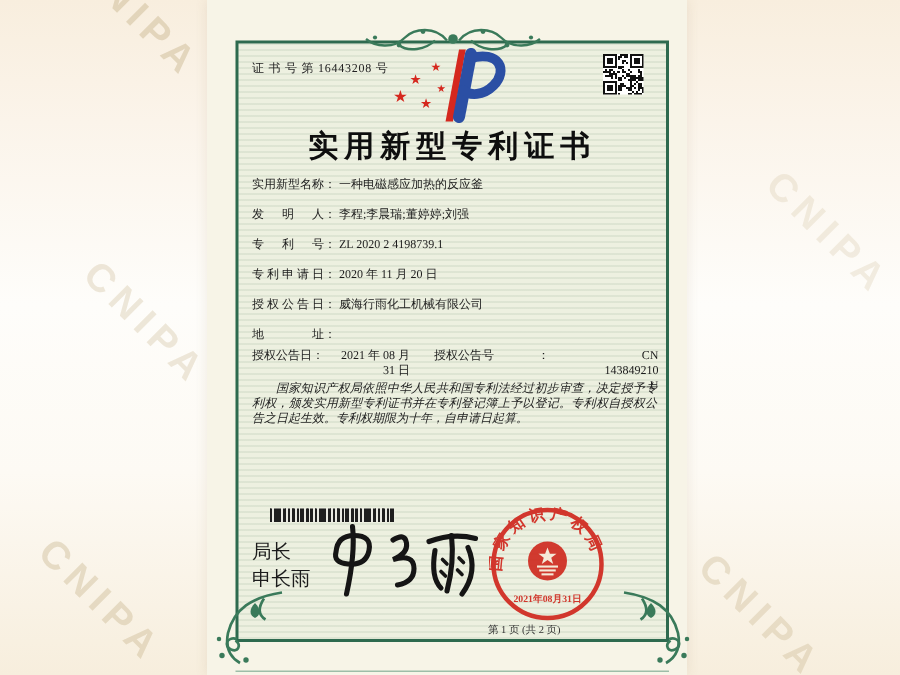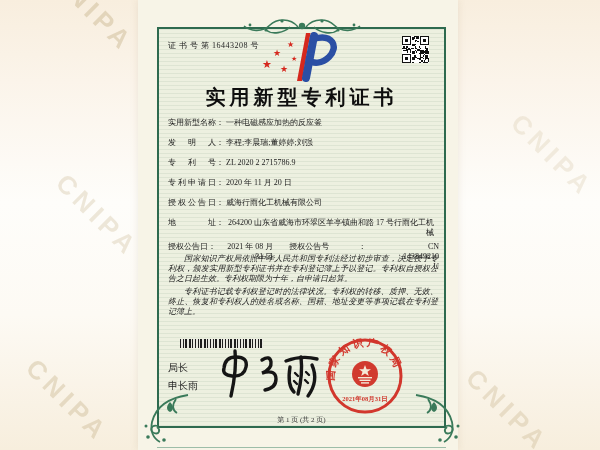--- a/index.html
+++ b/index.html
@@ -45,23 +45,23 @@
   .paras{left:168px;top:254px;width:270px;}
   .paras p{margin:0 0 3px;font-size:8px;line-height:10px;text-indent:2em;text-align:justify;font-style:italic;color:#222;}
   
   .barcode{
     left:180px;top:339px;width:83px;height:9px;
     background:
       repeating-linear-gradient(90deg,#1e1e1e 0 1.5px,rgba(0,0,0,0) 1.5px 3px),
       repeating-linear-gradient(90deg,#1e1e1e 0 1px,rgba(0,0,0,0) 1px 5px);
     background-color:#e9e9e2;
   }
-  .director{left:168px;top:363px;font-size:10px;line-height:9px;}
+  .director{left:168px;top:363px;font-size:13px;line-height:9px;}
   .director .line2{margin-top:9px;}
-  .pageinfo{left:157px;top:415px;width:289px;text-align:center;font-size:7px;color:#333;}
+  .pageinfo{left:157px;top:415px;width:289px;text-align:center;font-size:7px;color:#333;padding-left:48px;}
   .footnote{left:157px;top:434px;width:289px;text-align:center;font-size:13px;letter-spacing:1.5px;color:#222;margin-top:21px;}
   .nextpage-edge{left:157px;top:447px;width:289px;height:1px;background:#9dbda8;}
   svg{display:block;}
 </style>
 </head>
 <body>
 
 <div class="stage">
 
   <span class="wm" style="left:40px;top:-5px;opacity:.45;">CNIPA</span>
@@ -279,54 +279,52 @@
       <span class="fvalue">一种电磁感应加热的反应釜</span>
     </div>
     <div class="field-row">
       <span class="flabel">发明人</span>
         <span class="fcolon">：</span>
       <span class="fvalue">李程;李晨瑞;董婷婷;刘强</span>
     </div>
     <div class="field-row">
       <span class="flabel">专利号</span>
         <span class="fcolon">：</span>
-      <span class="fvalue">ZL 2020 2 2715786.9</span>
+      <span class="fvalue">ZL 2020 2 4198739.1</span>
     </div>
     <div class="field-row">
       <span class="flabel">专利申请日</span>
         <span class="fcolon">：</span>
       <span class="fvalue">2020 年 11 月 20 日</span>
     </div>
     <div class="field-row">
       <span class="flabel">授权公告日</span>
         <span class="fcolon">：</span>
       <span class="fvalue">威海行雨化工机械有限公司</span>
     </div>
     <div class="field-row row-address">
       <span class="flabel">地址</span>
         <span class="fcolon">：</span>
-      <span class="fvalue">264200 山东省威海市环翠区羊亭镇曲和路 17 号行雨化工机械</span>
     </div>
     <div class="field-row">
       <span class="grant-pair">
         <span class="flabel">授权公告日</span>
           <span class="fcolon">：</span>
         <span class="fvalue">2021 年 08 月 31 日</span>
       </span>
       <span class="grant-pair">
         <span class="flabel">授权公告号</span>
           <span class="fcolon">：</span>
         <span class="fvalue">CN 143849210 U</span>
       </span>
     </div>
   </div>
 
   <div class="abs paras">
     <p>国家知识产权局依照中华人民共和国专利法经过初步审查，决定授予专利权，颁发实用新型专利证书并在专利登记簿上予以登记。专利权自授权公告之日起生效。专利权期限为十年，自申请日起算。</p>
-    <p>专利证书记载专利权登记时的法律状况。专利权的转移、质押、无效、终止、恢复和专利权人的姓名或名称、国籍、地址变更等事项记载在专利登记簿上。</p>
   </div>
 
   <div class="abs barcode"></div>
 
   <div class="abs director">
     <div>局长</div>
     <div class="line2">申长雨</div>
   </div>
 
   <svg class="abs" style="left:210px;top:347px;" width="118" height="54" viewBox="0 0 118 54">

